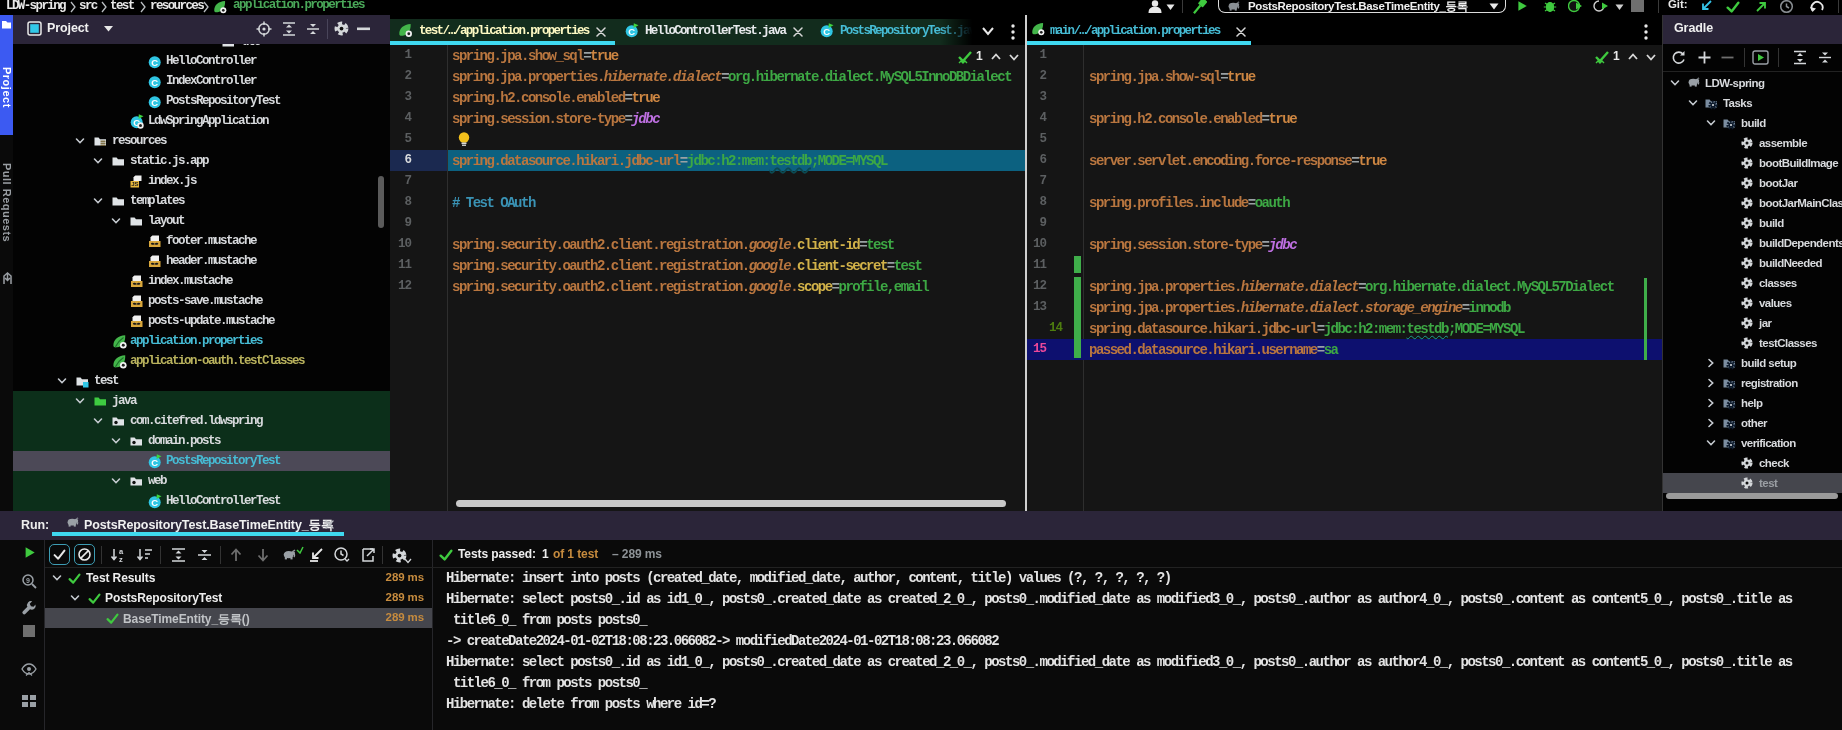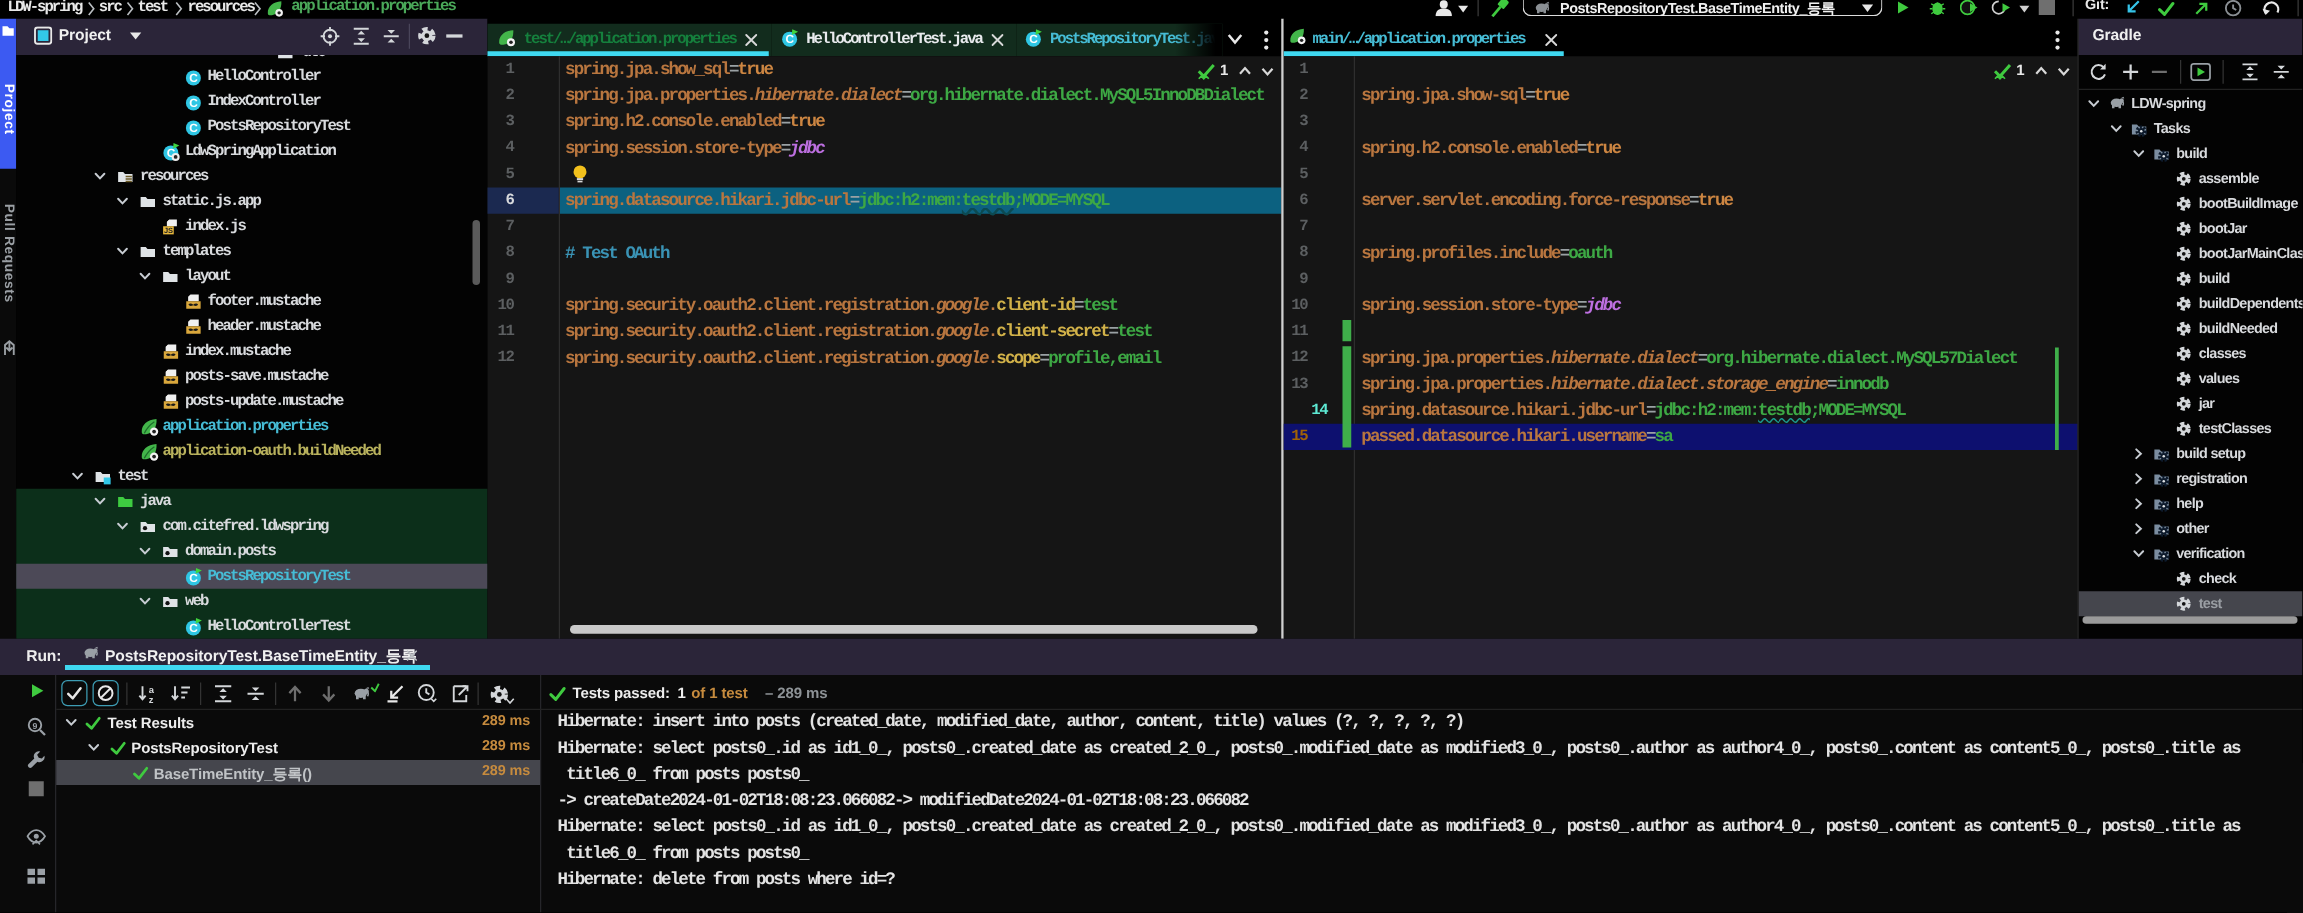--- a/index.html
+++ b/index.html
@@ -275,21 +275,21 @@
   </svg>
 <div class="tree" style="left:130px;top:334px;color:#46bcd5">application.properties</div>
 <svg style="position:absolute;left:112px;top:354px;" width="15" height="15" viewBox="0 0 15 15">
     <g transform="scale(1.15)">
       <path d="M11.5 1 C5 1.5 1 5 1.2 10.2 C1.4 11.5 2.5 11.9 4.3 11.6 C9.5 10.8 11.8 6.5 11.5 1 Z" fill="#43b54a"></path>
       <path d="M10 3 C7 5 4.5 8 3 11" stroke="#1c6e2a" stroke-width="0.9" fill="none"></path>
       <circle cx="9.8" cy="9.8" r="2.9" fill="#f2f2f2"></circle>
       <circle cx="9.8" cy="9.8" r="1.3" fill="#222"></circle>
     </g>
   </svg>
-<div class="tree" style="left:130px;top:354px;color:#b9b25d">application-oauth.buildNeeded</div>
+<div class="tree" style="left:130px;top:354px;color:#b9b25d">application-oauth.testClasses</div>
 <svg style="position:absolute;left:57px;top:376px;" width="10" height="10" viewBox="0 0 10 10">
     <path d="M1.5 3 L5 6.7 L8.5 3" stroke="#c7ccd2" stroke-width="1.6" fill="none" stroke-linecap="round"></path>
   </svg>
 <svg style="position:absolute;left:76px;top:375px;" width="14" height="13" viewBox="0 0 14 13">
     <path d="M0.5 10.5 V2.5 H4.6 L6 4.2 H12 V10.5 Z" fill="#dfe3e6"></path>
     <rect x="7" y="7" width="5.5" height="5.5" fill="#32c8e8"></rect>
   </svg>
 <div class="tree" style="left:94px;top:374px;color:#d8dadd">test</div>
 <svg style="position:absolute;left:75px;top:396px;" width="10" height="10" viewBox="0 0 10 10">
     <path d="M1.5 3 L5 6.7 L8.5 3" stroke="#c7ccd2" stroke-width="1.6" fill="none" stroke-linecap="round"></path>
@@ -343,21 +343,21 @@
 <div class="" style="left:390px;top:19px;width:227px;height:26px;background:#122c1d"></div>
 <div class="" style="left:617px;top:19px;width:196px;height:26px;background:#122c1d"></div>
 <div class="" style="left:813px;top:19px;width:165px;height:26px;background:#122c1d"></div>
 <svg style="position:absolute;left:398px;top:23px;" width="16" height="15" viewBox="0 0 16 15">
     <g transform="scale(1.1)">
       <path d="M11.5 1 C5 1.5 1 5 1.2 10.2 C1.4 11.5 2.5 11.9 4.3 11.6 C9.5 10.8 11.8 6.5 11.5 1 Z" fill="#43b54a"></path>
       <circle cx="9.8" cy="9.8" r="2.9" fill="#f2f2f2"></circle>
       <circle cx="9.8" cy="9.8" r="1.3" fill="#222"></circle>
     </g>
   </svg>
-<div class="tabt" style="left:419px;top:24px;color:#15803d">test/…/application.properties</div>
+<div class="tabt" style="left:419px;top:24px;color:#fef9c3">test/…/application.properties</div>
 <svg style="position:absolute;left:596px;top:27px;" width="10" height="10" viewBox="0 0 10 10">
     <path d="M1 1 L9 9 M9 1 L1 9" stroke="#d8d8d8" stroke-width="1.5" stroke-linecap="round"></path>
   </svg>
 <svg style="position:absolute;left:625px;top:23px;" width="14" height="15" viewBox="0 0 14 15">
     <g transform="translate(0.5,1.5)">
       <circle cx="6.2" cy="6.8" r="6" fill="#2fc6e4"></circle>
       <text x="6.3" y="10.3" font-family="Liberation Sans" font-size="9.5" font-weight="bold" fill="#fff" text-anchor="middle">C</text>
       <path d="M8 3.5 L8.3 -1.2 L13 0.8 Z" fill="#3fd33f"></path>
     </g>
   </svg>
@@ -453,22 +453,22 @@
 <div class="num" style="left:1027px;top:111px;width:19px;color:#5c5f61">4</div>
 <div class="num" style="left:1027px;top:132px;width:19px;color:#5c5f61">5</div>
 <div class="num" style="left:1027px;top:153px;width:19px;color:#5c5f61">6</div>
 <div class="num" style="left:1027px;top:174px;width:19px;color:#5c5f61">7</div>
 <div class="num" style="left:1027px;top:195px;width:19px;color:#5c5f61">8</div>
 <div class="num" style="left:1027px;top:216px;width:19px;color:#5c5f61">9</div>
 <div class="num" style="left:1027px;top:237px;width:19px;color:#5c5f61">10</div>
 <div class="num" style="left:1027px;top:258px;width:19px;color:#5c5f61">11</div>
 <div class="num" style="left:1027px;top:279px;width:19px;color:#5c5f61">12</div>
 <div class="num" style="left:1027px;top:300px;width:19px;color:#5c5f61">13</div>
-<div class="num" style="left:1027px;top:321px;width:35px;color:#5eead4">14</div>
-<div class="num" style="left:1027px;top:342px;width:19px;color:#a16207">15</div>
+<div class="num" style="left:1027px;top:321px;width:35px;color:#4d7c0f">14</div>
+<div class="num" style="left:1027px;top:342px;width:19px;color:#ec4899">15</div>
 <div class="" style="left:1074px;top:256px;width:7px;height:17px;background:#3fae4a"></div>
 <div class="" style="left:1074px;top:277px;width:7px;height:81px;background:#3fae4a"></div>
 <div class="code" style="left:1089px;top:67px"><span style="color:#b9763f">spring.jpa.show-sql</span><span style="color:#9aa1a4">=</span><span style="color:#cd8642">true</span></div>
 <div class="code" style="left:1089px;top:109px"><span style="color:#b9763f">spring.h2.console.enabled</span><span style="color:#9aa1a4">=</span><span style="color:#cd8642">true</span></div>
 <div class="code" style="left:1089px;top:151px"><span style="color:#b9763f">server.servlet.encoding.force-response</span><span style="color:#9aa1a4">=</span><span style="color:#cd8642">true</span></div>
 <div class="code" style="left:1089px;top:193px"><span style="color:#b9763f">spring.profiles.include</span><span style="color:#9aa1a4">=</span><span style="color:#3da844">oauth</span></div>
 <div class="code" style="left:1089px;top:235px"><span style="color:#b9763f">spring.session.store-type</span><span style="color:#9aa1a4">=</span><span style="color:#bd6fe0;font-style:italic">jdbc</span></div>
 <div class="code" style="left:1089px;top:277px"><span style="color:#b9763f">spring.jpa.properties.</span><span style="color:#b9763f;font-style:italic">hibernate.dialect</span><span style="color:#9aa1a4">=</span><span style="color:#3da844">org.hibernate.dialect.MySQL57Dialect</span></div>
 <div class="code" style="left:1089px;top:298px"><span style="color:#b9763f">spring.jpa.properties.</span><span style="color:#b9763f;font-style:italic">hibernate.dialect.storage_engine</span><span style="color:#9aa1a4">=</span><span style="color:#3da844">innodb</span></div>
 <div class="code" style="left:1089px;top:319px"><span style="color:#b9763f">spring.datasource.hikari.jdbc-url</span><span style="color:#9aa1a4">=</span><span style="color:#3da844">jdbc:h2:mem:</span><span style="color:#3da844;text-decoration:underline wavy #1a9b8f 1px;text-underline-offset:2px">testdb</span><span style="color:#3da844">;MODE=MYSQL</span></div>

